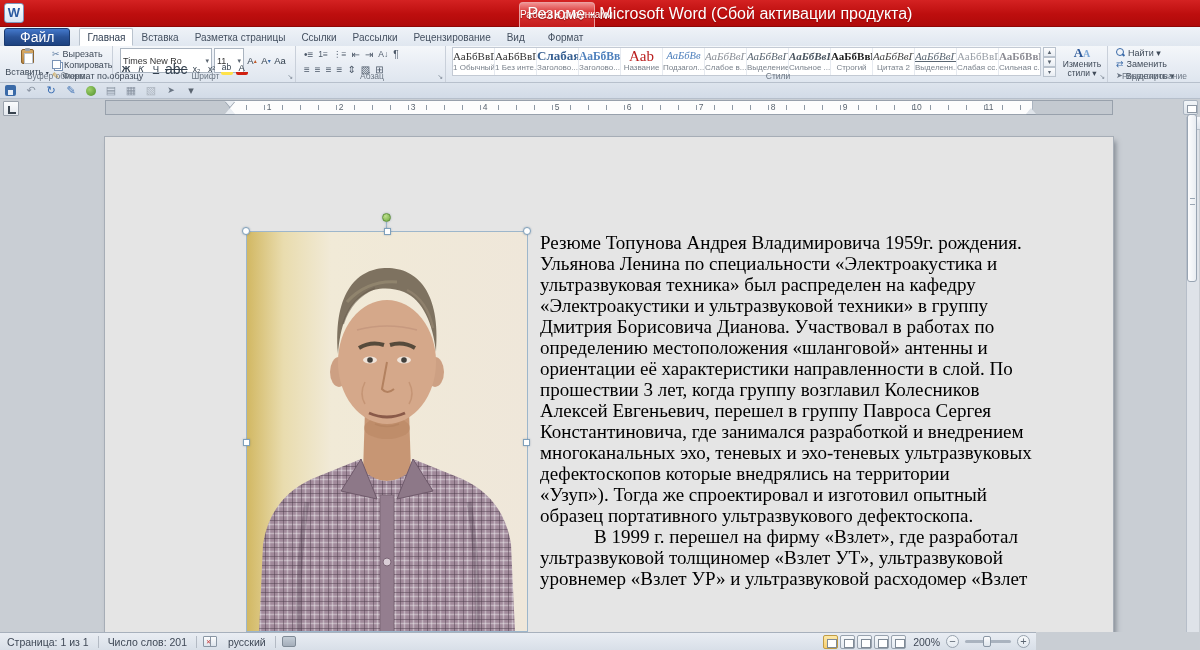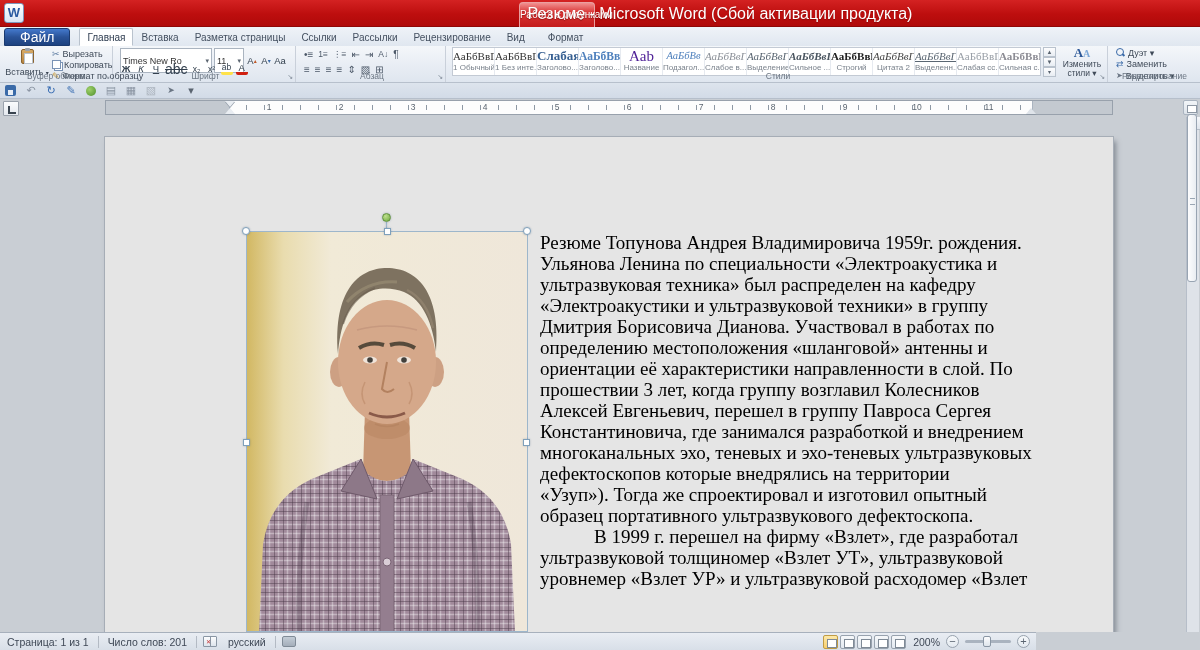--- a/index.html
+++ b/index.html
@@ -73,21 +73,21 @@
 
   
   .g-styles{left:449px;width:659px}
   .gallery{position:absolute;left:3px;top:1px;width:589px;height:29px;background:#fff;border:1px solid #c3cad4;
            display:flex;overflow:hidden}
   .sgitem{width:42px;flex:0 0 42px;border-right:1px solid #e6eaf0;text-align:center;overflow:hidden;padding-top:1px}
   .sg-sample{font-family:"Liberation Serif",serif;font-size:11px;color:#333;line-height:14px;white-space:nowrap}
   .sg-name{font-size:8px;color:#7a828c;white-space:nowrap;line-height:10px}
   .k-h1 .sg-sample{color:#365f91;font-weight:bold;font-size:13px}
   .k-h2 .sg-sample{color:#4f81bd;font-weight:bold;font-size:11.5px}
-  .k-title .sg-sample{color:#4c1d95;font-size:15px}
+  .k-title .sg-sample{color:#b91c1c;font-size:15px}
   .k-subtitle .sg-sample{color:#4f81bd;font-style:italic;font-size:10.5px}
   .k-subtle .sg-sample{color:#8b9098;font-style:italic}
   .k-emphasis .sg-sample{color:#5a6672;font-style:italic}
   .k-strong-em .sg-sample{color:#4a5560;font-style:italic;font-weight:bold}
   .k-strict .sg-sample{font-weight:bold;color:#222}
   .k-quote .sg-sample{font-style:italic;color:#444}
   .k-intense-quote .sg-sample{font-style:italic;color:#5a6672;text-decoration:underline}
   .k-subtle-ref .sg-sample{color:#9aa0a8}
   .k-strong-ref .sg-sample{color:#8d8d95;font-weight:bold}
   .sgarrows{position:absolute;left:594px;top:1px;width:13px;height:29px;display:flex;flex-direction:column}
@@ -369,21 +369,21 @@
         <div class="cap">стили ▾</div>
       </div>
       <span class="glabel">Стили</span>
       <span class="dlaunch">↘</span>
     </div>
 
     <div class="rgroup g-edit">
       <div class="editcol">
         <div class="mini">
             <span class="mag"></span>
-            <span>Дуэт ▾</span>
+            <span>Найти ▾</span>
           </div>
         <div class="mini">
             <span class="ico" style="color:#3a6aa8;font-size:9px">⇄</span>
             <span>Заменить</span>
           </div>
         <div class="mini">
             <span class="ico" style="color:#6b7684;font-size:8px">➤</span>
             <span>Выделить ▾</span>
           </div>
       </div>

